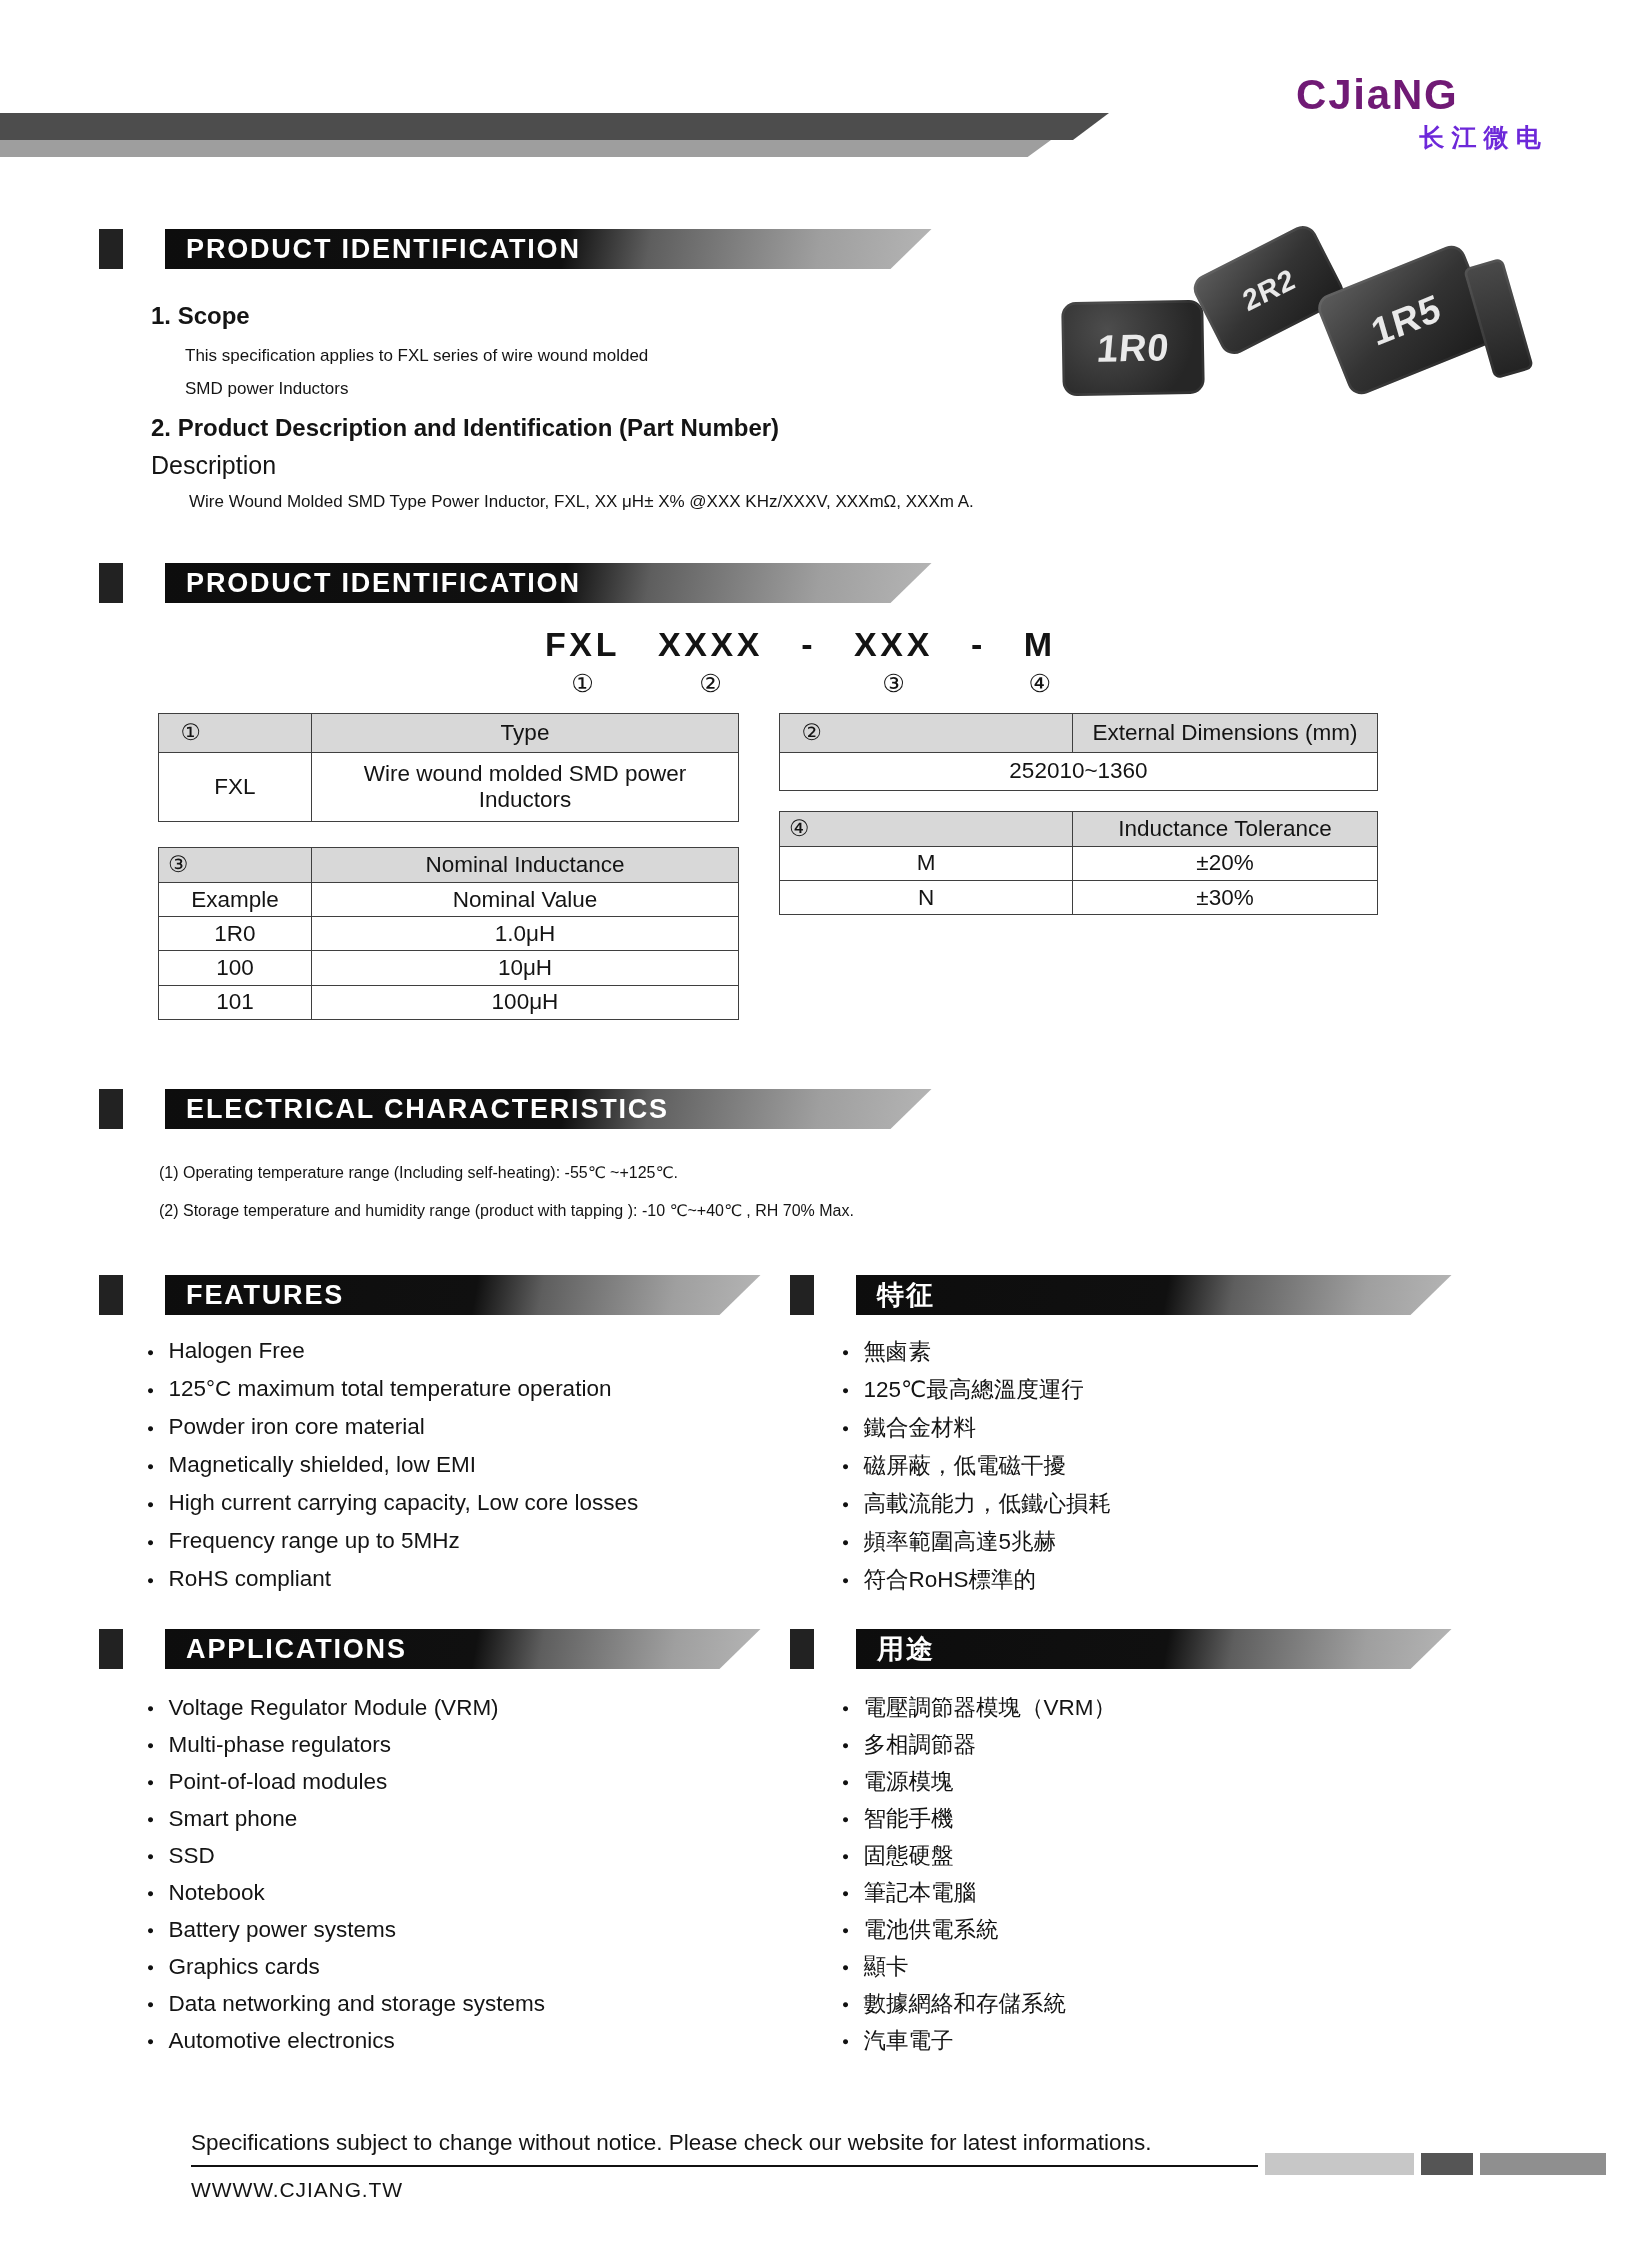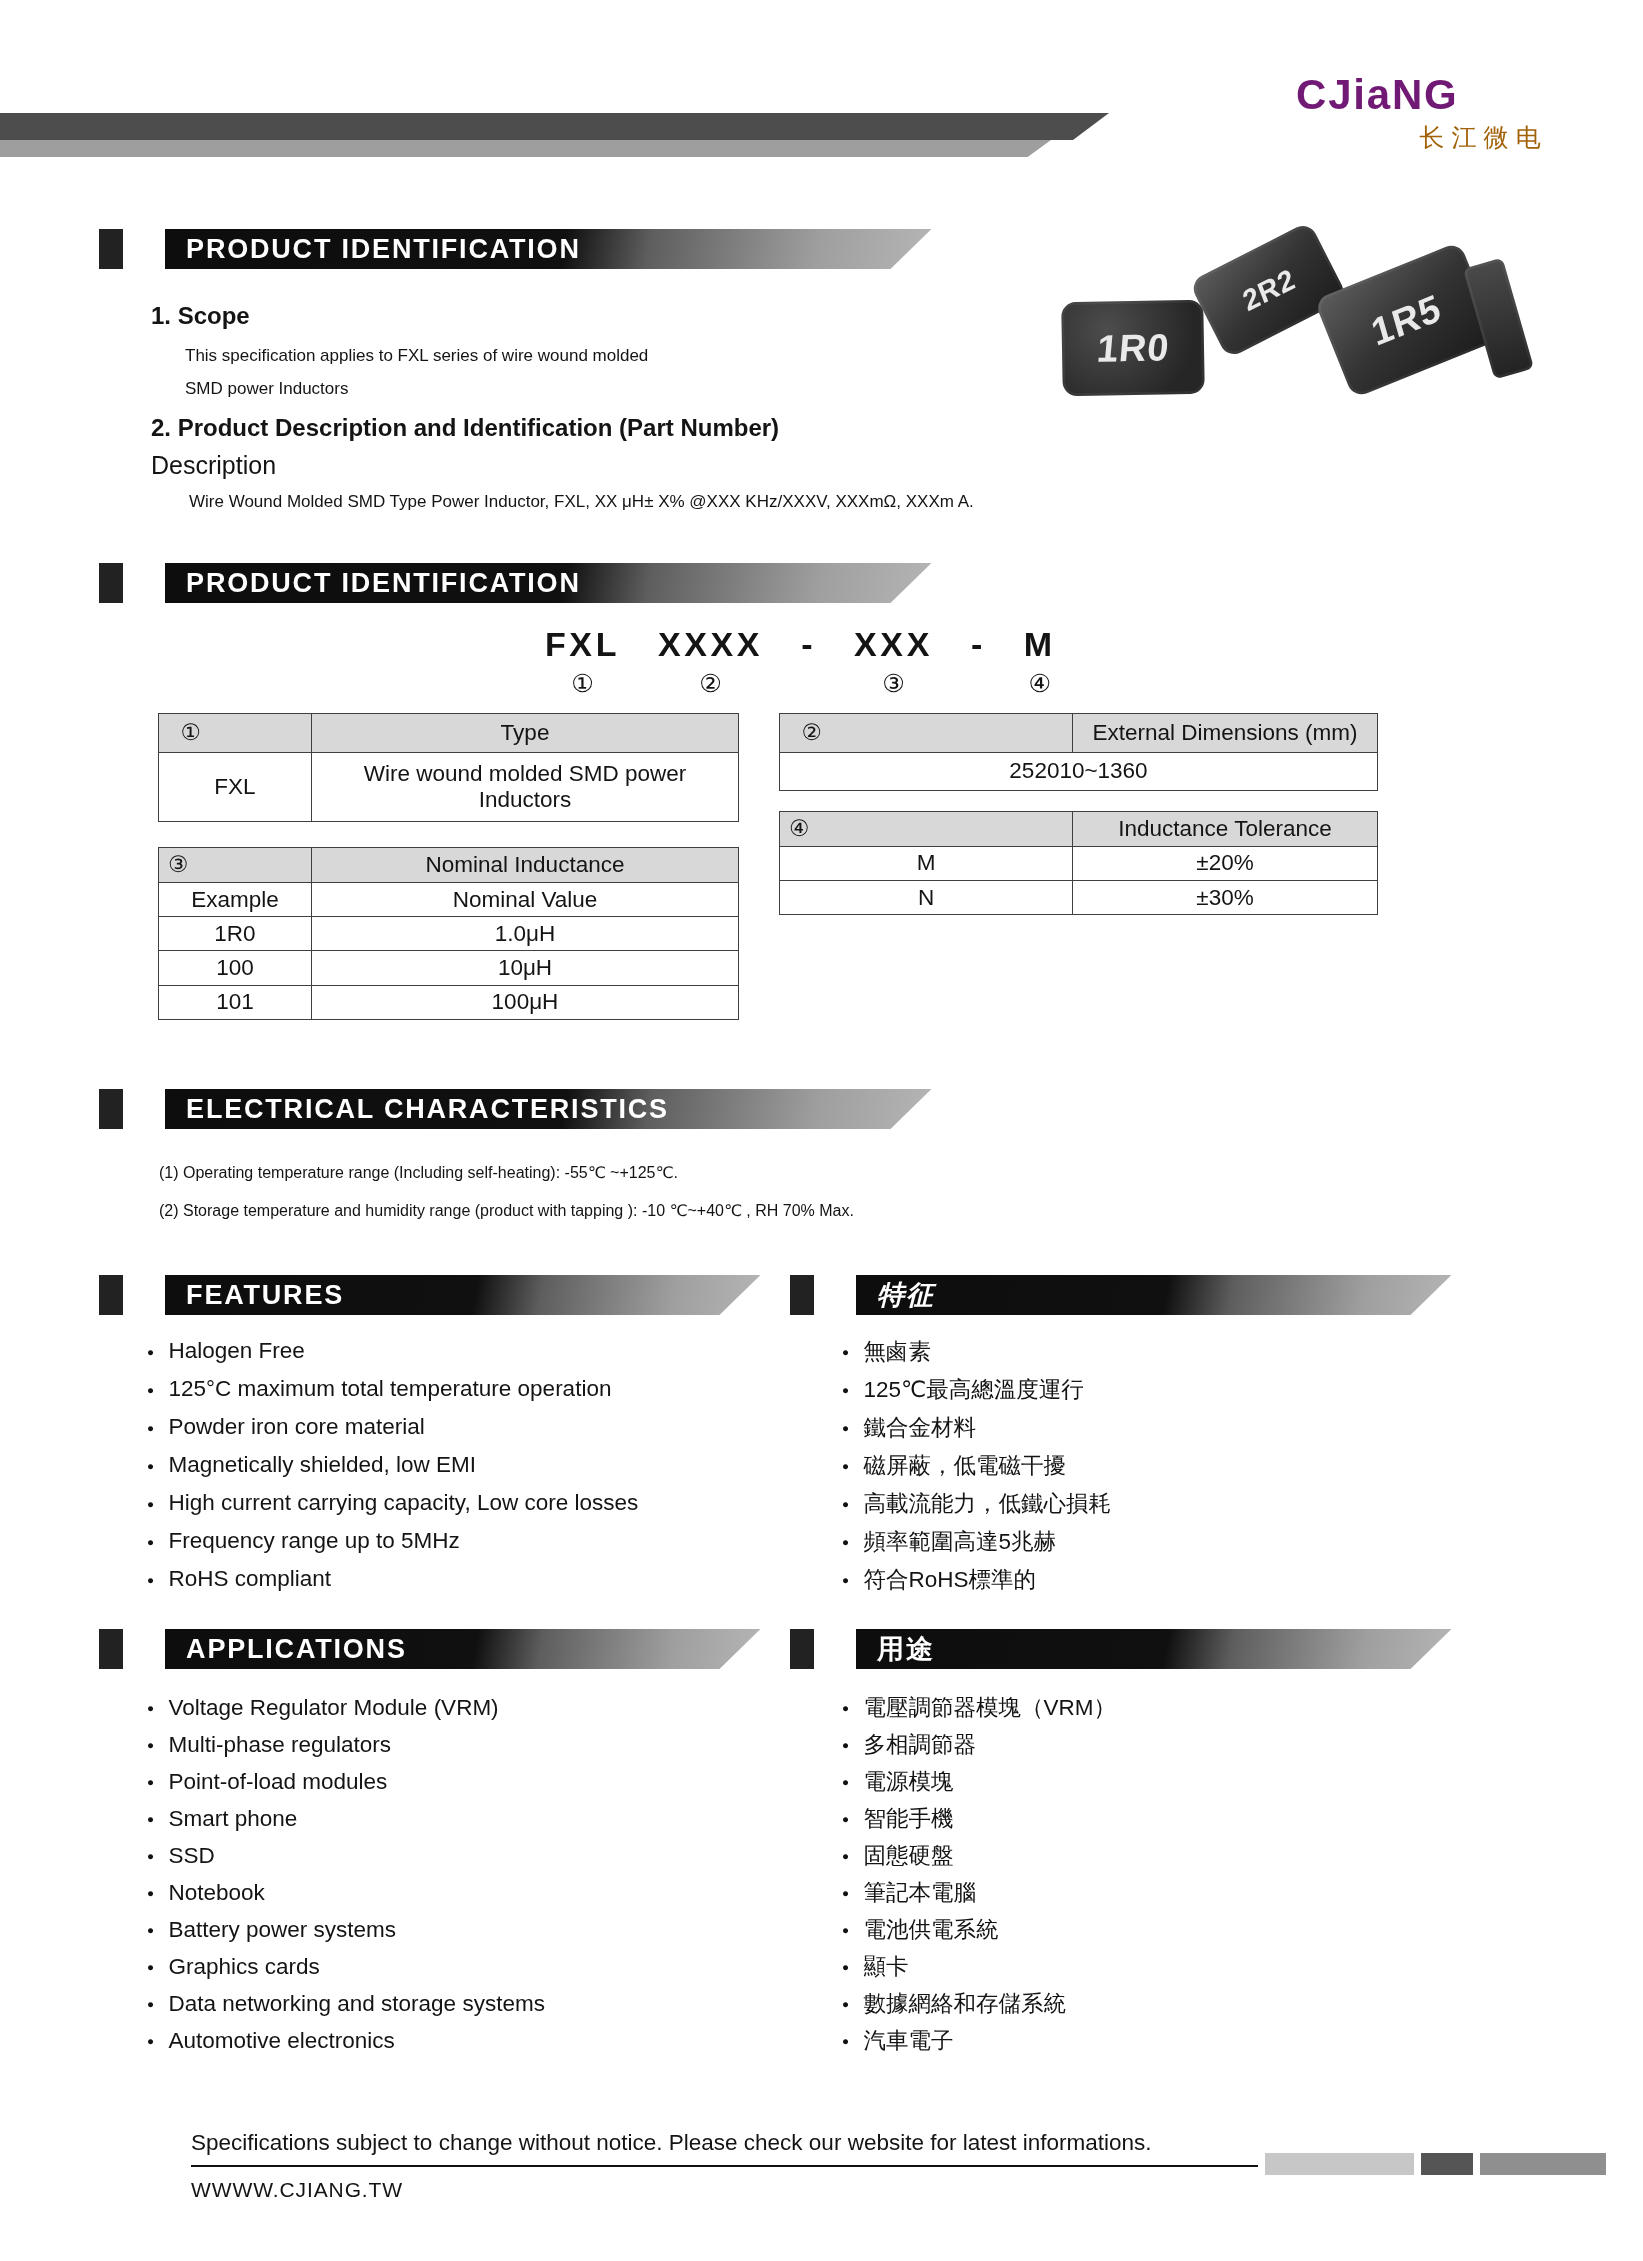--- a/index.html
+++ b/index.html
@@ -11,21 +11,21 @@
   }
 
   
   .banner-dark { position:absolute; top:113px; left:0; width:1109px; height:27px; background:#4d4d4d;
     clip-path:polygon(0 0,100% 0,calc(100% - 36px) 100%,0 100%); }
   .banner-gray { position:absolute; top:140px; left:0; width:1051px; height:17px; background:#9e9e9e;
     clip-path:polygon(0 0,100% 0,calc(100% - 23.4px) 100%,0 100%); }
 
   .logo { position:absolute; top:74px; left:1296px; width:252px; }
   .logo-en { font-size:42px; font-weight:bold; color:#701a75; letter-spacing:1.8px; line-height:1; }
-  .logo-zh { font-size:25px; font-weight:normal; color:#a16207; letter-spacing:7.2px; margin-top:4.5px; text-align:right; }
+  .logo-zh { font-size:25px; font-weight:bold; color:#6d28d9; letter-spacing:7.2px; margin-top:4.5px; text-align:right; }
 
   
   .sec { position:absolute; display:flex; height:40px;gap:28px; }
   .sec .sq { width:24px; height:40px; background:#222; margin-right:13.5px; }
   .sec .bar {
     height:40px; display:flex; align-items:center; padding:0 63px 0 21.6px; color:#fff;
     font-weight:bold; font-size:27px; letter-spacing:1.8px; white-space:nowrap;
     background:linear-gradient(100deg,#0d0d0d 0%,#101010 52%,#5e5e5e 63%,#9f9f9f 85%,#b5b5b5 100%);
     clip-path:polygon(0 0,100% 0,calc(100% - 41px) 100%,0 100%);
   }
@@ -277,21 +277,21 @@
 
   <div class="elec">
     <div class="line">(1) Operating temperature range (Including self-heating): -55℃ ~+125℃.</div>
     <div class="line">(2) Storage temperature and humidity range (product with tapping ): -10 ℃~+40℃ , RH 70% Max.</div>
   </div>
 
   <div class="sec" style="top:1275px; left:99px;">
     <div class="sq"></div>
     <div class="bar w-sm">FEATURES</div>
   </div>
-  <div class="sec" style="top:1275px; left:790px;font-style:italic;">
+  <div class="sec" style="top:1275px; left:790px;">
     <div class="sq"></div>
     <div class="bar w-sm">特征</div>
   </div>
 
   <ul class="blist" style="top:1332px; left:147px;">
 
       <li>
         <span class="dot">●</span>
         <span class="txt">Halogen Free</span>
       </li>

